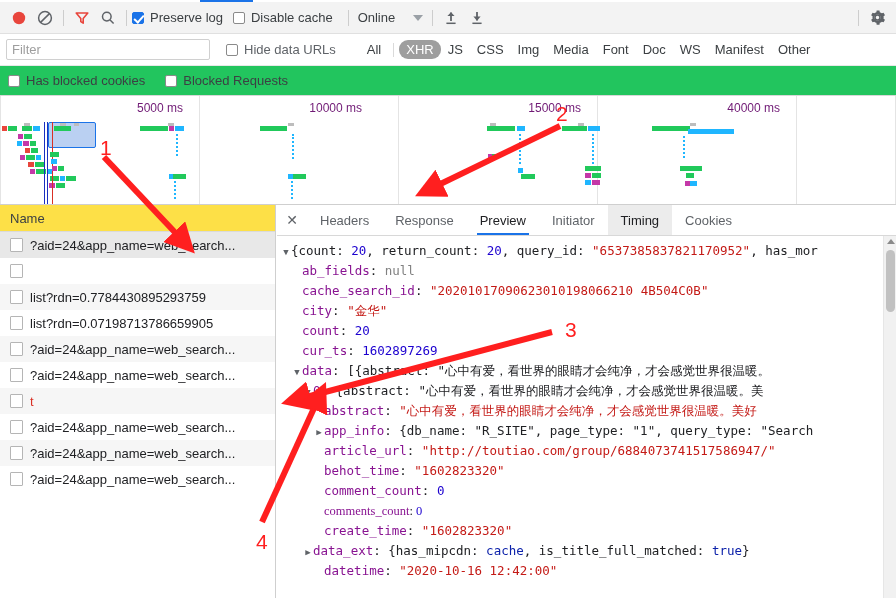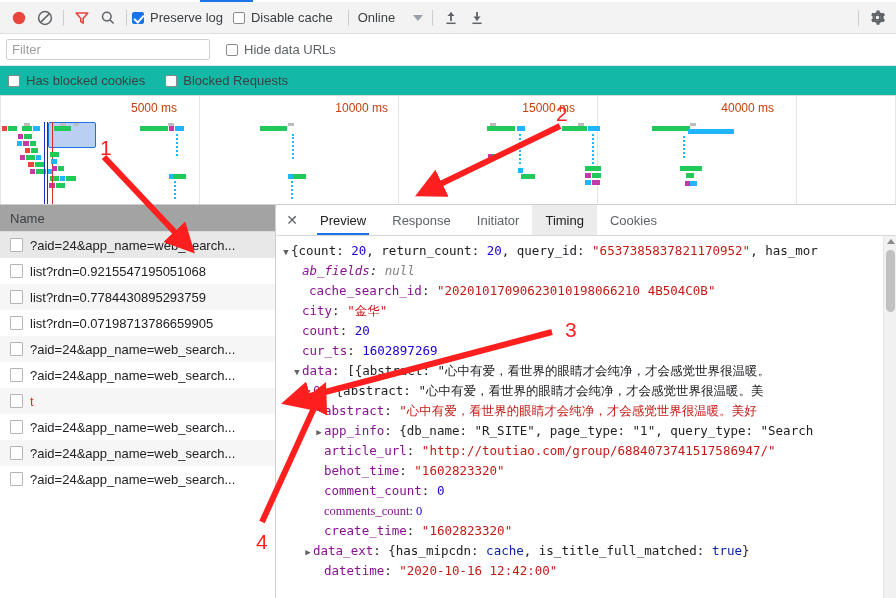--- a/index.html
+++ b/index.html
@@ -71,36 +71,36 @@
   .chip {
     font-size: 13px; color: #3c4043; padding: 2px 7px; border-radius: 9px;
     white-space: nowrap; cursor: default;
   }
   .chip.active { background: #9e9e9e; color: #fff; }
   .chip-sep { width: 1px; height: 14px; background: #dadada; margin: 0 5px; }
 
   
   .blockbar {
     position: absolute; left: 0; top: 66px; width: 896px; height: 30px;
-    display: flex; align-items: center; background: #14b8a6;
+    display: flex; align-items: center; background: #22c55e;
     border-bottom: 1px solid #d8d8d8; padding: 0 8px;
   }
 
   
   .overview {
     position: absolute; left: 0; top: 96px; width: 896px; height: 109px;
     background: #fff; border-bottom: 1px solid #cfcfcf; overflow: hidden;
   }
   .ov-ticks { position: absolute; left: 0; top: 0; width: 896px; height: 109px; }
   .ov-div {
     position: absolute; top: 0; width: 1px; height: 109px; background: #e4e4e4;
   }
   .ov-lbl {
-    position: absolute; top: 5px; font-size: 12px; color: #c2410c;
-    transform: translateX(-100%); padding-right: 21px; white-space: nowrap;
+    position: absolute; top: 5px; font-size: 12px; color: #701a75;
+    transform: translateX(-100%); padding-right: 15px; white-space: nowrap;
   }
   .ov-sel {
     position: absolute; left: 48px; top: 26px; width: 48px; height: 26px;
     background: rgba(56,121,217,.35); border: 1px solid #1a73e8; border-radius: 2px;
   }
   .ov-vline { position: absolute; top: 26px; width: 1px; height: 83px; }
   .bar { position: absolute; height: 5px; }
   .bar.g { background: #21c95b; }
   .bar.b { background: #1fb6ff; }
   .bar.p { background: #c438a8; }
@@ -112,21 +112,21 @@
   }
 
   
   .lower { position: absolute; left: 0; top: 205px; width: 896px; height: 393px; }
   .listpane {
     position: absolute; left: 0; top: 0; width: 276px; height: 393px;
     border-right: 1px solid #cfcfcf; background: #fff; overflow: hidden;
   }
   .list-head {
     height: 27px; display: flex; align-items: center; padding-left: 10px;
-    font-size: 13px; color: #3c4043; border-bottom: 1px solid #dadada; background: #a3a3a3;
+    font-size: 13px; color: #3c4043; border-bottom: 1px solid #dadada; background: #fde047;
   }
   .row {
     height: 26px; display: flex; align-items: center; gap: 7px;
     padding-left: 10px; font-size: 13px; color: #202124; white-space: nowrap;
     overflow: hidden;
   }
   .row.alt { background: #f6f6f6; }
   .row.sel { background: #e8e8e8; }
   .row .fileicon {
     width: 13px; height: 14px; border: 1px solid #b5b5b5; background: #fff;
@@ -271,20 +271,34 @@
       </div>
     </div>
   </div>
 
   <div class="filterbar">
     <input class="filter-input" type="text" value="" placeholder="Filter" style="">
     <label class="cb-label dim" style="margin-left:16px;">
       <span class="cb"></span>
       <span>Hide data URLs</span>
     </label>
+    <div class="chips">
+      <span class="chip">All</span>
+      <span class="chip-sep"></span>
+      <span class="chip active">XHR</span>
+      <span class="chip">JS</span>
+      <span class="chip">CSS</span>
+      <span class="chip">Img</span>
+      <span class="chip">Media</span>
+      <span class="chip">Font</span>
+      <span class="chip">Doc</span>
+      <span class="chip">WS</span>
+      <span class="chip">Manifest</span>
+      <span class="chip">Other</span>
+    </div>
   </div>
 
   <div class="blockbar">
     <label class="cb-label">
       <span class="cb"></span>
       <span>Has blocked cookies</span>
     </label>
     <label class="cb-label" style="margin-left:10px;">
       <span class="cb"></span>
       <span>Blocked Requests</span>
@@ -293,21 +307,21 @@
 
   <div class="overview">
     <div class="ov-ticks">
       <div class="ov-div" style="left:0px;"></div>
       <div class="ov-div" style="left:199px;"></div>
       <div class="ov-div" style="left:398px;"></div>
       <div class="ov-div" style="left:597px;"></div>
       <div class="ov-div" style="left:796px;"></div>
       <div class="ov-div" style="left:895px;"></div>
       <div class="ov-lbl" style="left:198px;">5000 ms</div>
-      <div class="ov-lbl" style="left:409px;">10000 ms</div>
+      <div class="ov-lbl" style="left:377px;">10000 ms</div>
       <div class="ov-lbl" style="left:596px;">15000 ms</div>
       <div class="ov-lbl" style="left:795px;">40000 ms</div>
     </div>
 
     <div>
 
       <div class="bar r" style="left:2px;top:30px;width:5px;"></div>
       <div class="bar g" style="left:8px;top:30px;width:9px;"></div>
       <div class="bar gy" style="left:24px;top:27px;width:6px;height:3px;"></div>
       <div class="bar g" style="left:22px;top:30px;width:10px;"></div>
@@ -399,21 +413,20 @@
     <div class="listpane">
       <div class="list-head">
         <span>Name</span>
       </div>
       <div class="row sel">
         <span class="fileicon"></span>
         <span class="rname">?aid=24&amp;app_name=web_search...</span>
       </div>
       <div class="row">
         <span class="fileicon"></span>
-        <span class="rname">list?rdn=0.9215547195051068</span>
       </div>
       <div class="row alt">
         <span class="fileicon"></span>
         <span class="rname">list?rdn=0.7784430895293759</span>
       </div>
       <div class="row">
         <span class="fileicon"></span>
         <span class="rname">list?rdn=0.07198713786659905</span>
       </div>
       <div class="row alt">
@@ -438,32 +451,33 @@
       </div>
       <div class="row">
         <span class="fileicon"></span>
         <span class="rname">?aid=24&amp;app_name=web_search...</span>
       </div>
     </div>
 
     <div class="detpane">
       <div class="tabs">
         <div class="tab-close">✕</div>
+        <div class="tab">Headers</div>
+        <div class="tab">Response</div>
         <div class="tab active">Preview</div>
-        <div class="tab">Response</div>
         <div class="tab">Initiator</div>
         <div class="tab hover">Timing</div>
         <div class="tab">Cookies</div>
       </div>
 
       <div class="json">
         <div id="json-lines">
             <div class="jline" style="padding-left: 4px;"><span class="tri">▼</span><span class="pl">{count: </span><span class="n">20</span><span class="pl">, return_count: </span><span class="n">20</span><span class="pl">, query_id: </span><span class="s">"6537385837821170952"</span><span class="pl">, has_mor</span></div>
-            <div class="jline" style="padding-left: 15px; font-style: italic;"><span class="tri"> </span><span class="k">ab_fields</span><span class="pl">: </span><span class="nul">null</span></div>
-            <div class="jline" style="padding-left: 22px;"><span class="tri"> </span><span class="k">cache_search_id</span><span class="pl">: </span><span class="s">"20201017090623010198066210 4B504C0B"</span></div>
+            <div class="jline" style="padding-left: 15px;"><span class="tri"> </span><span class="k">ab_fields</span><span class="pl">: </span><span class="nul">null</span></div>
+            <div class="jline" style="padding-left: 15px;"><span class="tri"> </span><span class="k">cache_search_id</span><span class="pl">: </span><span class="s">"20201017090623010198066210 4B504C0B"</span></div>
             <div class="jline" style="padding-left: 15px;"><span class="tri"> </span><span class="k">city</span><span class="pl">: </span><span class="s">"金华"</span></div>
             <div class="jline" style="padding-left: 15px;"><span class="tri"> </span><span class="k">count</span><span class="pl">: </span><span class="n">20</span></div>
             <div class="jline" style="padding-left: 15px;"><span class="tri"> </span><span class="k">cur_ts</span><span class="pl">: </span><span class="n">1602897269</span></div>
             <div class="jline" style="padding-left: 15px;"><span class="tri">▼</span><span class="k">data</span><span class="pl">: [{abstract: </span><span class="pl">"心中有爱，看世界的眼睛才会纯净，才会感觉世界很温暖。</span></div>
             <div class="jline" style="padding-left: 26px;"><span class="tri">▼</span><span class="k">0</span><span class="pl">: {abstract: </span><span class="pl">"心中有爱，看世界的眼睛才会纯净，才会感觉世界很温暖。美</span></div>
             <div class="jline" style="padding-left: 37px;"><span class="tri"> </span><span class="k">abstract</span><span class="pl">: </span><span class="s">"心中有爱，看世界的眼睛才会纯净，才会感觉世界很温暖。美好</span></div>
             <div class="jline" style="padding-left: 37px;"><span class="tri">▶</span><span class="k">app_info</span><span class="pl">: {db_name: </span><span class="pl">"R_SITE"</span><span class="pl">, page_type: </span><span class="pl">"1"</span><span class="pl">, query_type: </span><span class="pl">"Search</span></div>
             <div class="jline" style="padding-left: 37px;"><span class="tri"> </span><span class="k">article_url</span><span class="pl">: </span><span class="s">"http://toutiao.com/group/6884073741517586947/"</span></div>
             <div class="jline" style="padding-left: 37px;"><span class="tri"> </span><span class="k">behot_time</span><span class="pl">: </span><span class="s">"1602823320"</span></div>
             <div class="jline" style="padding-left: 37px;"><span class="tri"> </span><span class="k">comment_count</span><span class="pl">: </span><span class="n">0</span></div>

